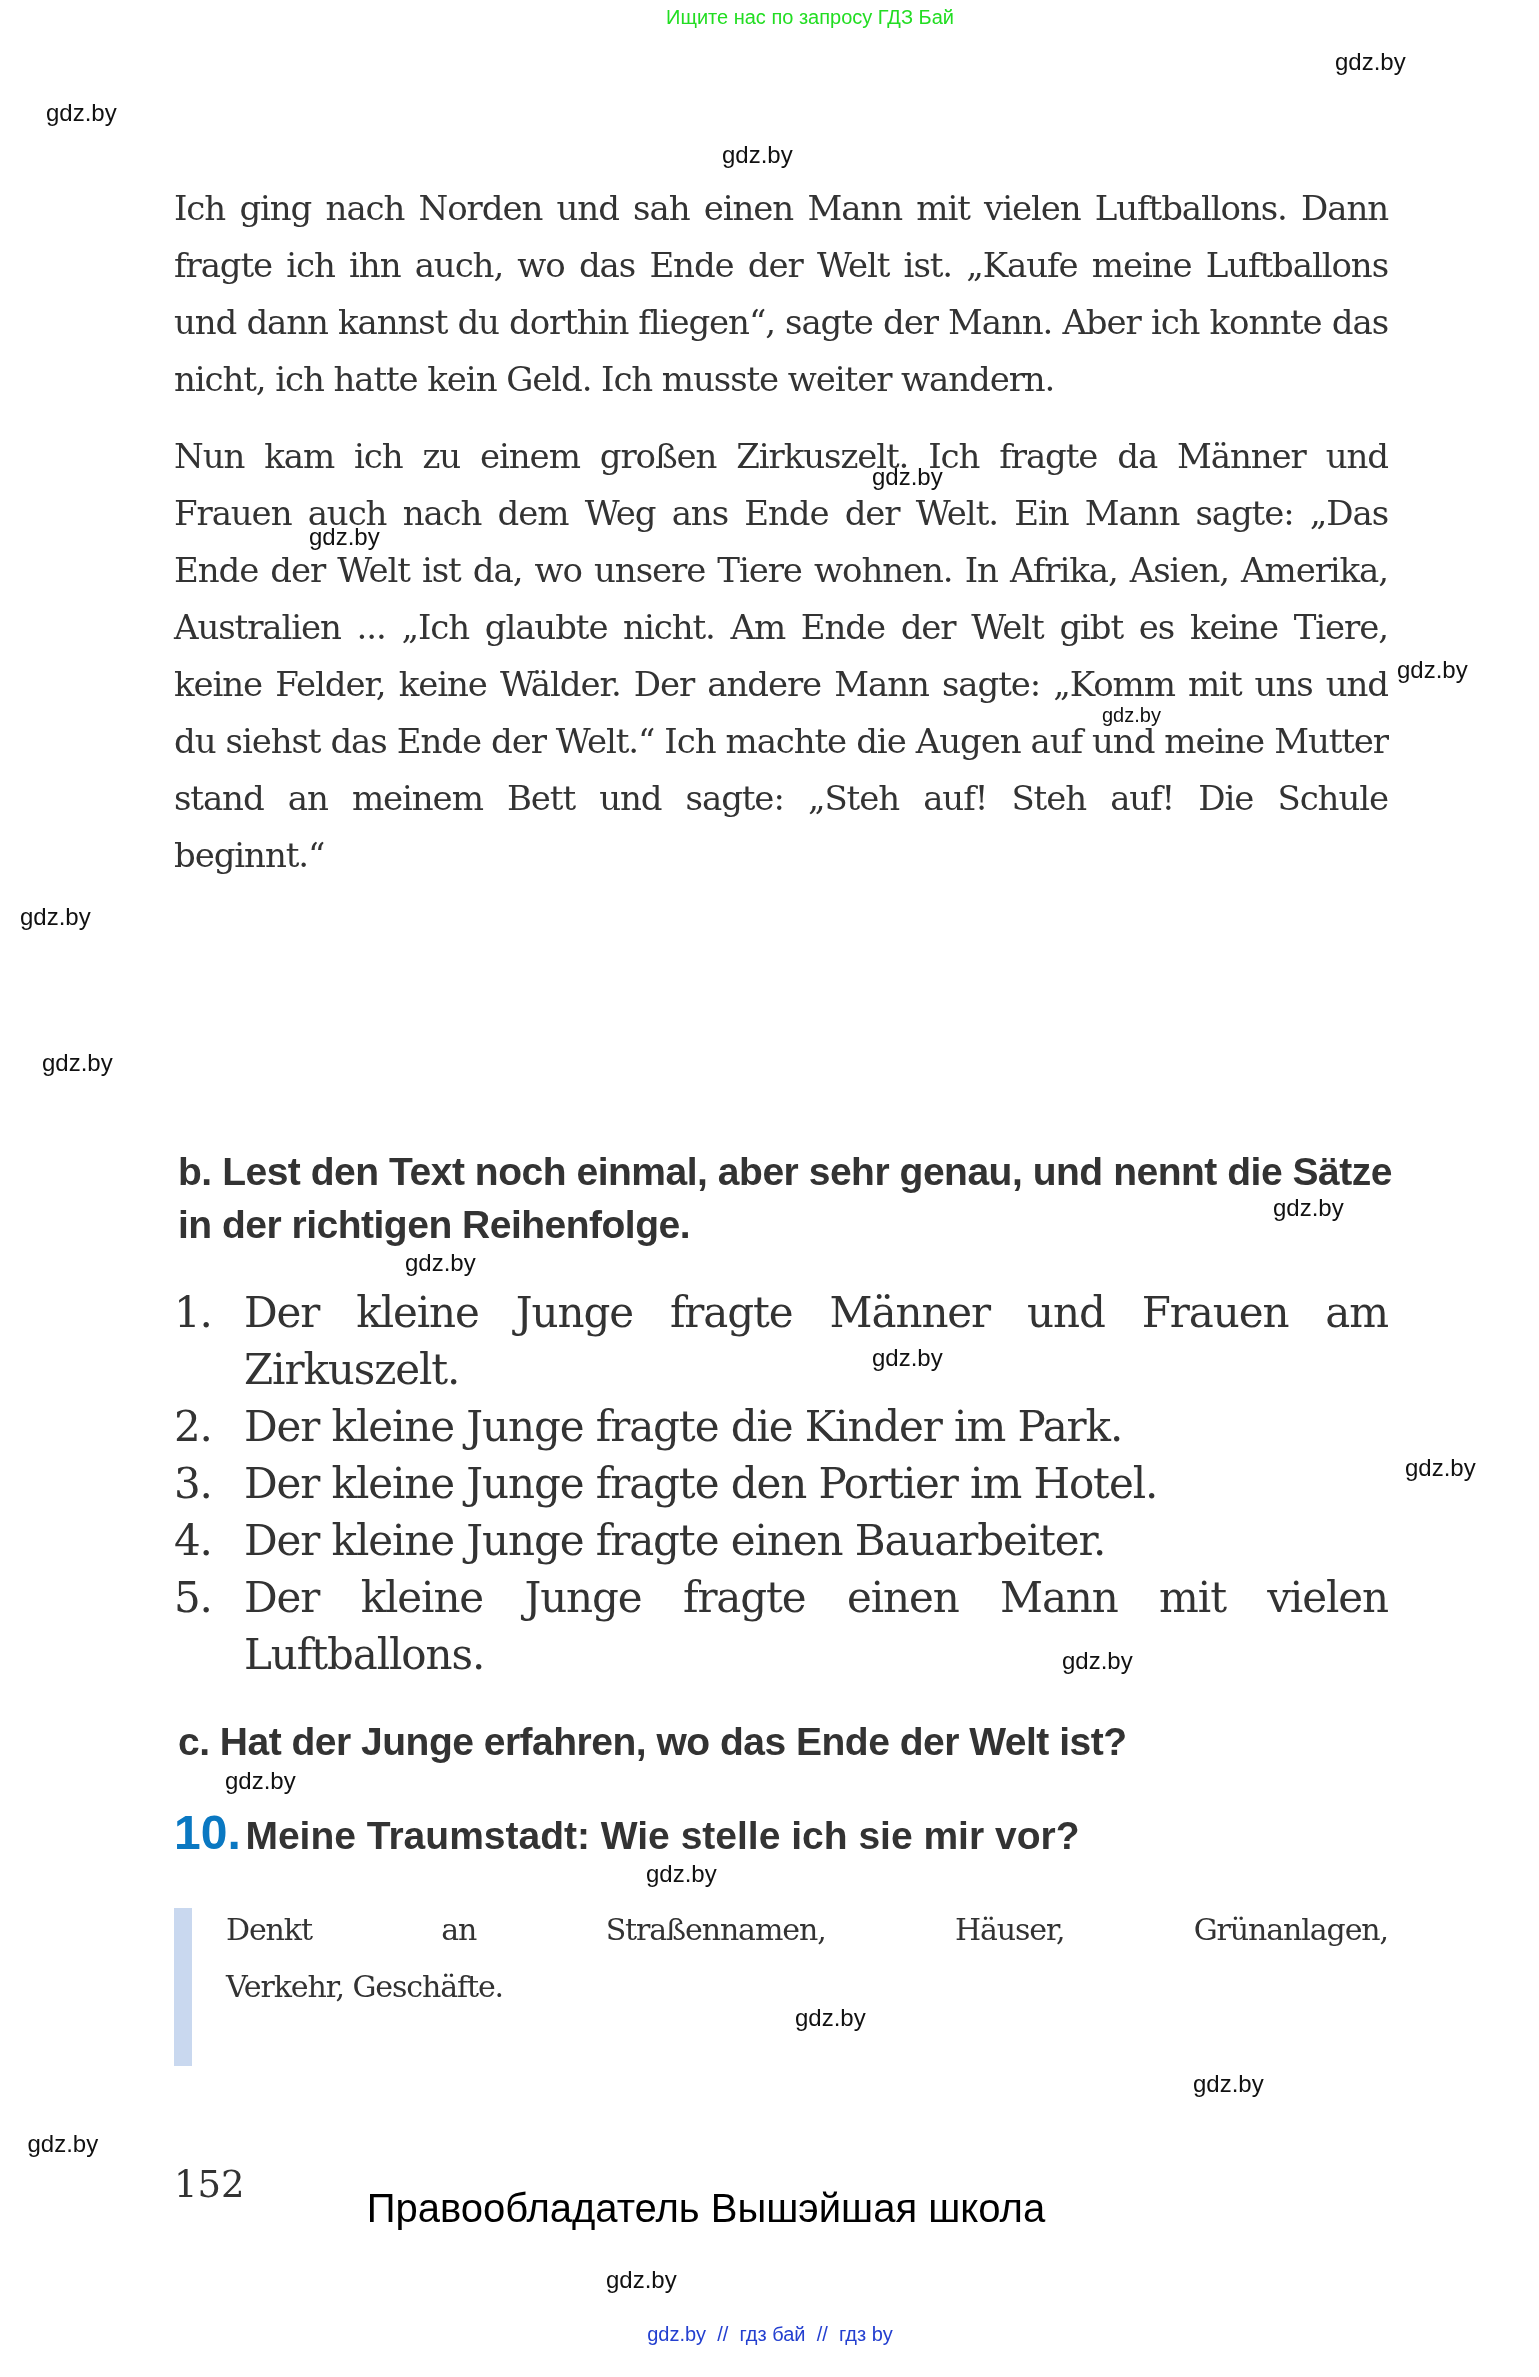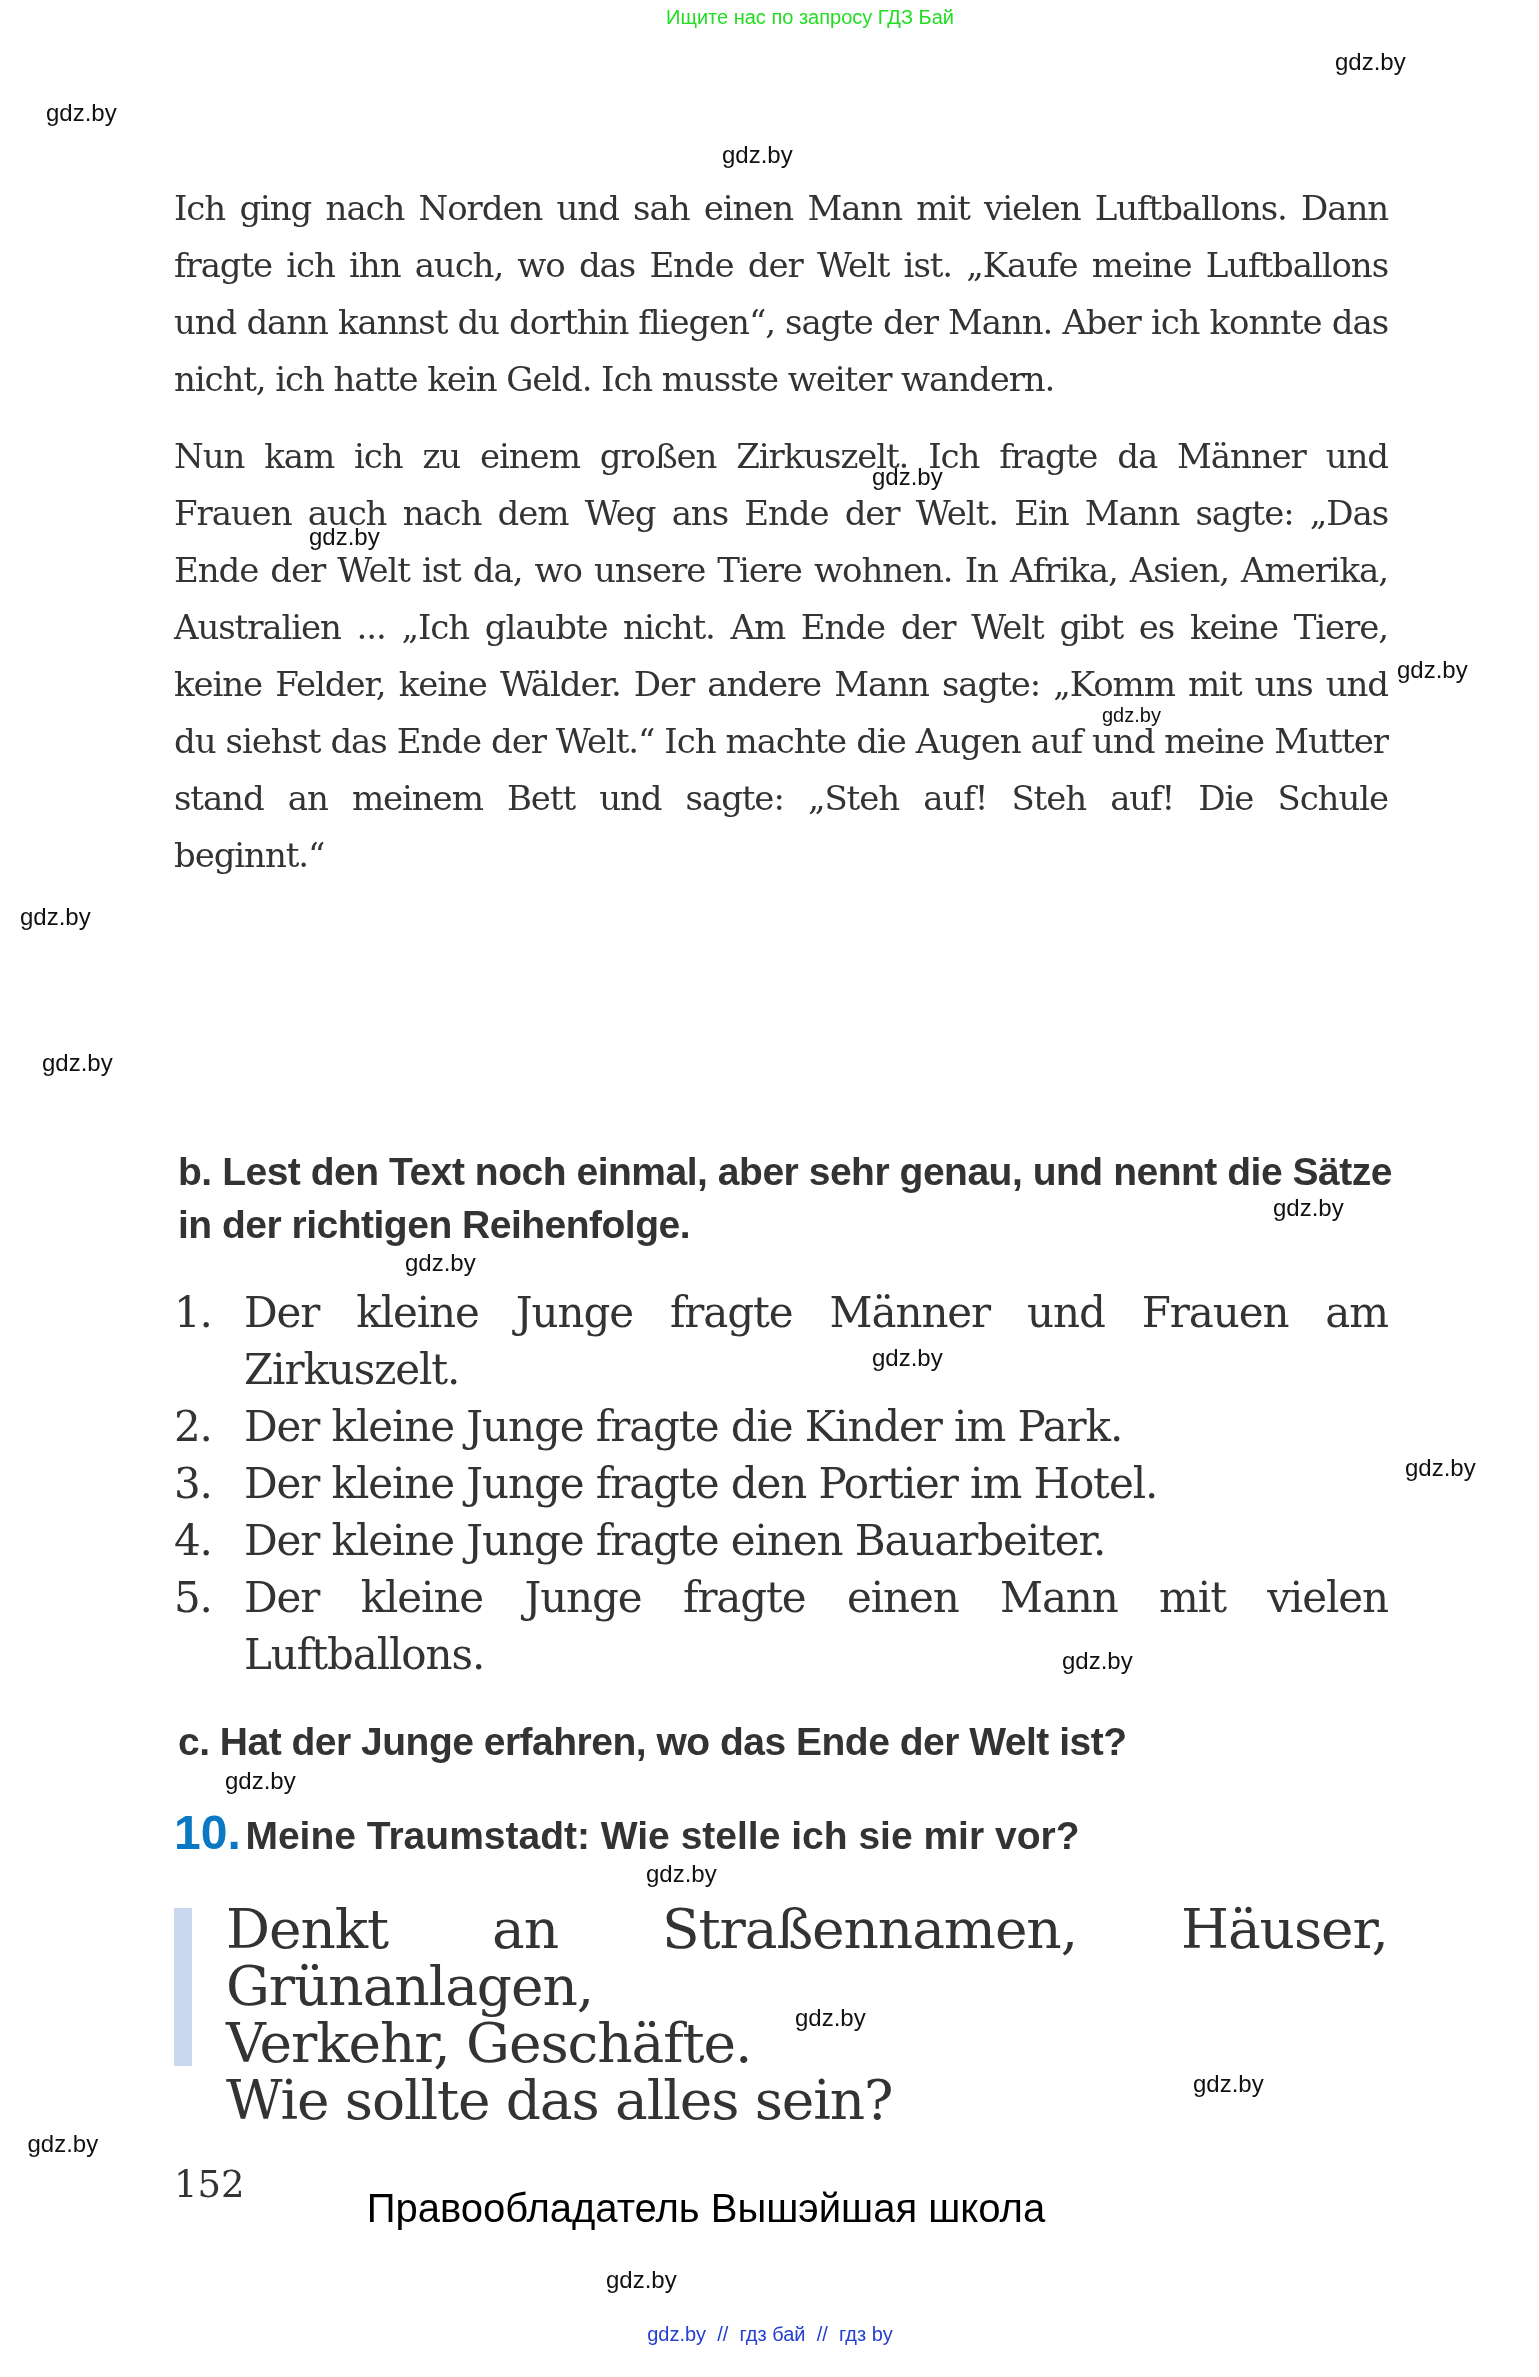--- a/index.html
+++ b/index.html
@@ -43,21 +43,21 @@
     .ex-title {
       font-family: "Liberation Sans", sans-serif; font-weight: bold;
       color: #333333; font-size: 39px;
     }
     .quote-bar {
       position: absolute; left: 174px; top: 1908px; width: 18.4px; height: 158px;
       background: #c9d8ef;
     }
     .quote-text {
       position: absolute; left: 226px; width: 1162px; top: 1901px;
-      font-family: "DejaVu Serif", serif; font-size: 55px; line-height: 57px;
+      font-family: "DejaVu Serif", serif; font-size: 30px; line-height: 57px;
       color: #333333; letter-spacing: -1.1px;
     }
     .quote-text .line1 { text-align: justify; text-align-last: justify; }
     .page-number {
       position: absolute; left: 174px; top: 2163px;
       font-family: "DejaVu Serif", serif; font-size: 37px; color: #333333;
     }
     .rights {
       position: absolute; top: 2186px; left: 16px; width: 1380px; text-align: center;
       font-family: "Liberation Sans", sans-serif; font-size: 40px; color: #000000;
@@ -127,21 +127,20 @@
 
 <div class="abs" style="left:174px;top:1805px;white-space:nowrap;">
   <span class="ex-number">10.</span>
   <span class="ex-title">Meine Traumstadt: Wie stelle ich sie mir vor?</span>
 </div>
 
 <div class="quote-bar"></div>
 <div class="quote-text">
   <div class="line1">Denkt an Straßennamen, Häuser, Grünanlagen,</div>
   <div>Verkehr, Geschäfte.</div>
-  <div>Wie sollte das alles sein?</div>
 </div>
 
 <div class="page-number">152</div>
 
 <div class="rights">Правообладатель Вышэйшая школа</div>
 
 <div class="footer-links" style="white-space:pre;">gdz.by  //  гдз бай  //  гдз by</div>
 
 
 </body></html>

